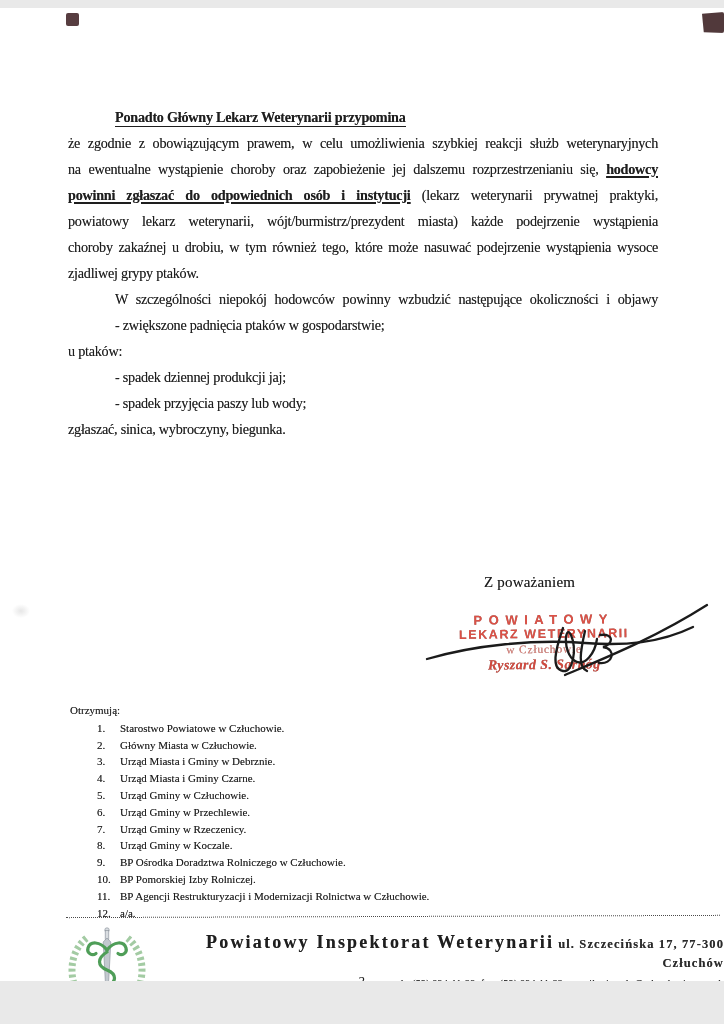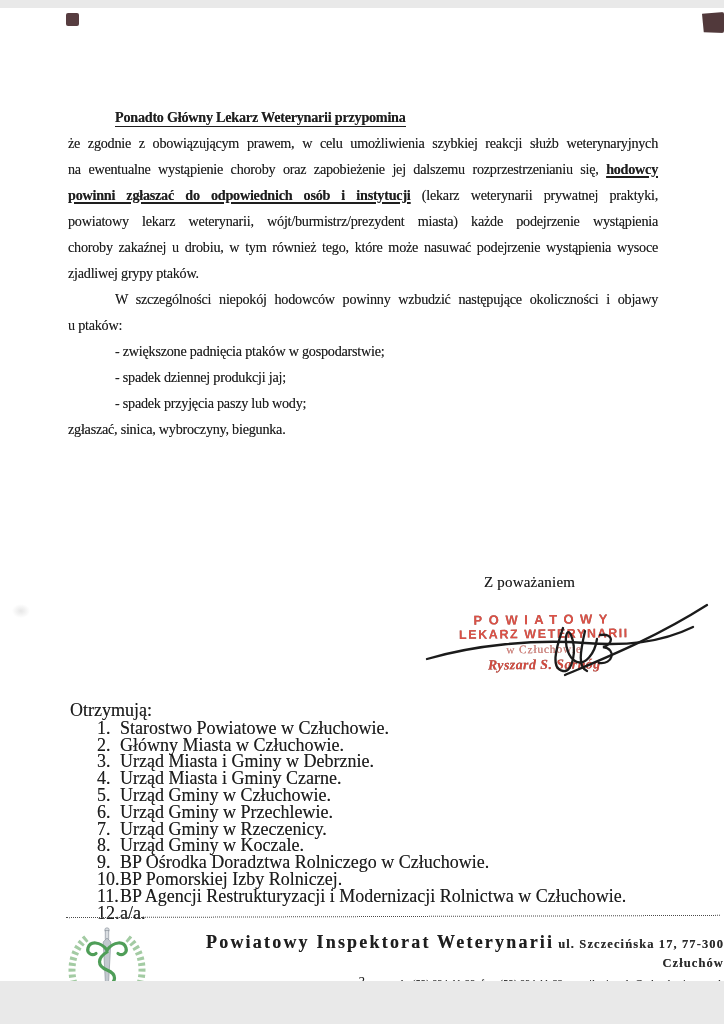--- a/index.html
+++ b/index.html
@@ -19,21 +19,21 @@
   .bu{font-weight:bold;text-decoration:underline;text-decoration-thickness:1.5px;text-underline-offset:2px;}
   
   .closing{position:absolute;top:566px;left:484px;font-size:15px;letter-spacing:.2px;}
   .stamp{position:absolute;top:604px;left:424px;width:240px;text-align:center;color:#dd5045;transform:rotate(-.6deg);}
   .stamp .s1{font-family:"Liberation Sans","DejaVu Sans",sans-serif;font-weight:bold;font-size:13px;letter-spacing:6.5px;line-height:15px;}
   .stamp .s2{font-family:"Liberation Sans","DejaVu Sans",sans-serif;font-weight:bold;font-size:12.5px;letter-spacing:1.6px;line-height:15px;}
   .stamp .s3{font-size:11.5px;line-height:14px;color:#e68179;letter-spacing:.8px;}
   .stamp .s4{font-style:italic;font-weight:bold;font-size:14px;line-height:17px;color:#d4493e;letter-spacing:.4px;}
   .sig{position:absolute;top:575px;left:415px;width:300px;height:100px;}
   
-  .recipients{position:absolute;top:694px;left:70px;font-size:18px;line-height:16.8px;}
+  .recipients{position:absolute;top:694px;left:70px;font-size:11px;line-height:16.8px;}
   .recipients .title{margin-bottom:1px;}
   .rrow{padding-left:27px;}
   .rnum{display:inline-block;width:23px;}
   
   .footer-rule{position:absolute;top:908px;left:66px;width:654px;border-top:1.6px dotted #4a4a4a;transform:rotate(-.2deg);}
   .footer-logo{position:absolute;top:918px;left:64px;width:86px;height:90px;}
   .footer-text{position:absolute;top:924px;left:152px;width:572px;text-align:right;}
   .forg{font-size:18px;font-weight:bold;letter-spacing:2.2px;}
   .faddr{font-size:12.5px;letter-spacing:1.1px;font-weight:bold;color:#2a2a2a;}
   .fcontact{margin-top:7px;font-size:10px;letter-spacing:.2px;}
@@ -57,22 +57,22 @@
 
   <div class="letter-body">
     <div class="line lline ind"><span class="hu">Ponadto Główny Lekarz Weterynarii przypomina</span></div>
     <div class="line jline">że zgodnie z obowiązującym prawem, w celu umożliwienia szybkiej reakcji służb weterynaryjnych</div>
     <div class="line jline"><span>na ewentualne wystąpienie choroby oraz zapobieżenie jej dalszemu rozprzestrzenianiu się, </span><span class="bu">hodowcy</span></div>
     <div class="line jline"><span class="bu">powinni zgłaszać do odpowiednich osób i instytucji</span><span> (lekarz weterynarii prywatnej praktyki,</span></div>
     <div class="line jline">powiatowy lekarz weterynarii, wójt/burmistrz/prezydent miasta) każde podejrzenie wystąpienia</div>
     <div class="line jline">choroby zakaźnej u drobiu, w tym również tego, które może nasuwać podejrzenie wystąpienia wysoce</div>
     <div class="line lline">zjadliwej grypy ptaków.</div>
     <div class="line jline ind">W szczególności niepokój hodowców powinny wzbudzić następujące okoliczności i objawy</div>
+    <div class="line lline ind">- zwiększone padnięcia ptaków w gospodarstwie;</div>
     <div class="line lline">u ptaków:</div>
-    <div class="line lline ind">- zwiększone padnięcia ptaków w gospodarstwie;</div>
     <div class="line lline ind">- spadek dziennej produkcji jaj;</div>
     <div class="line lline ind">- spadek przyjęcia paszy lub wody;</div>
     <div class="line lline">zgłaszać, sinica, wybroczyny, biegunka.</div>
   </div>
 
   <div class="closing">Z poważaniem</div>
 
   <div class="stamp">
     <div class="s1">POWIATOWY</div>
     <div class="s2">LEKARZ WETERYNARII</div>

